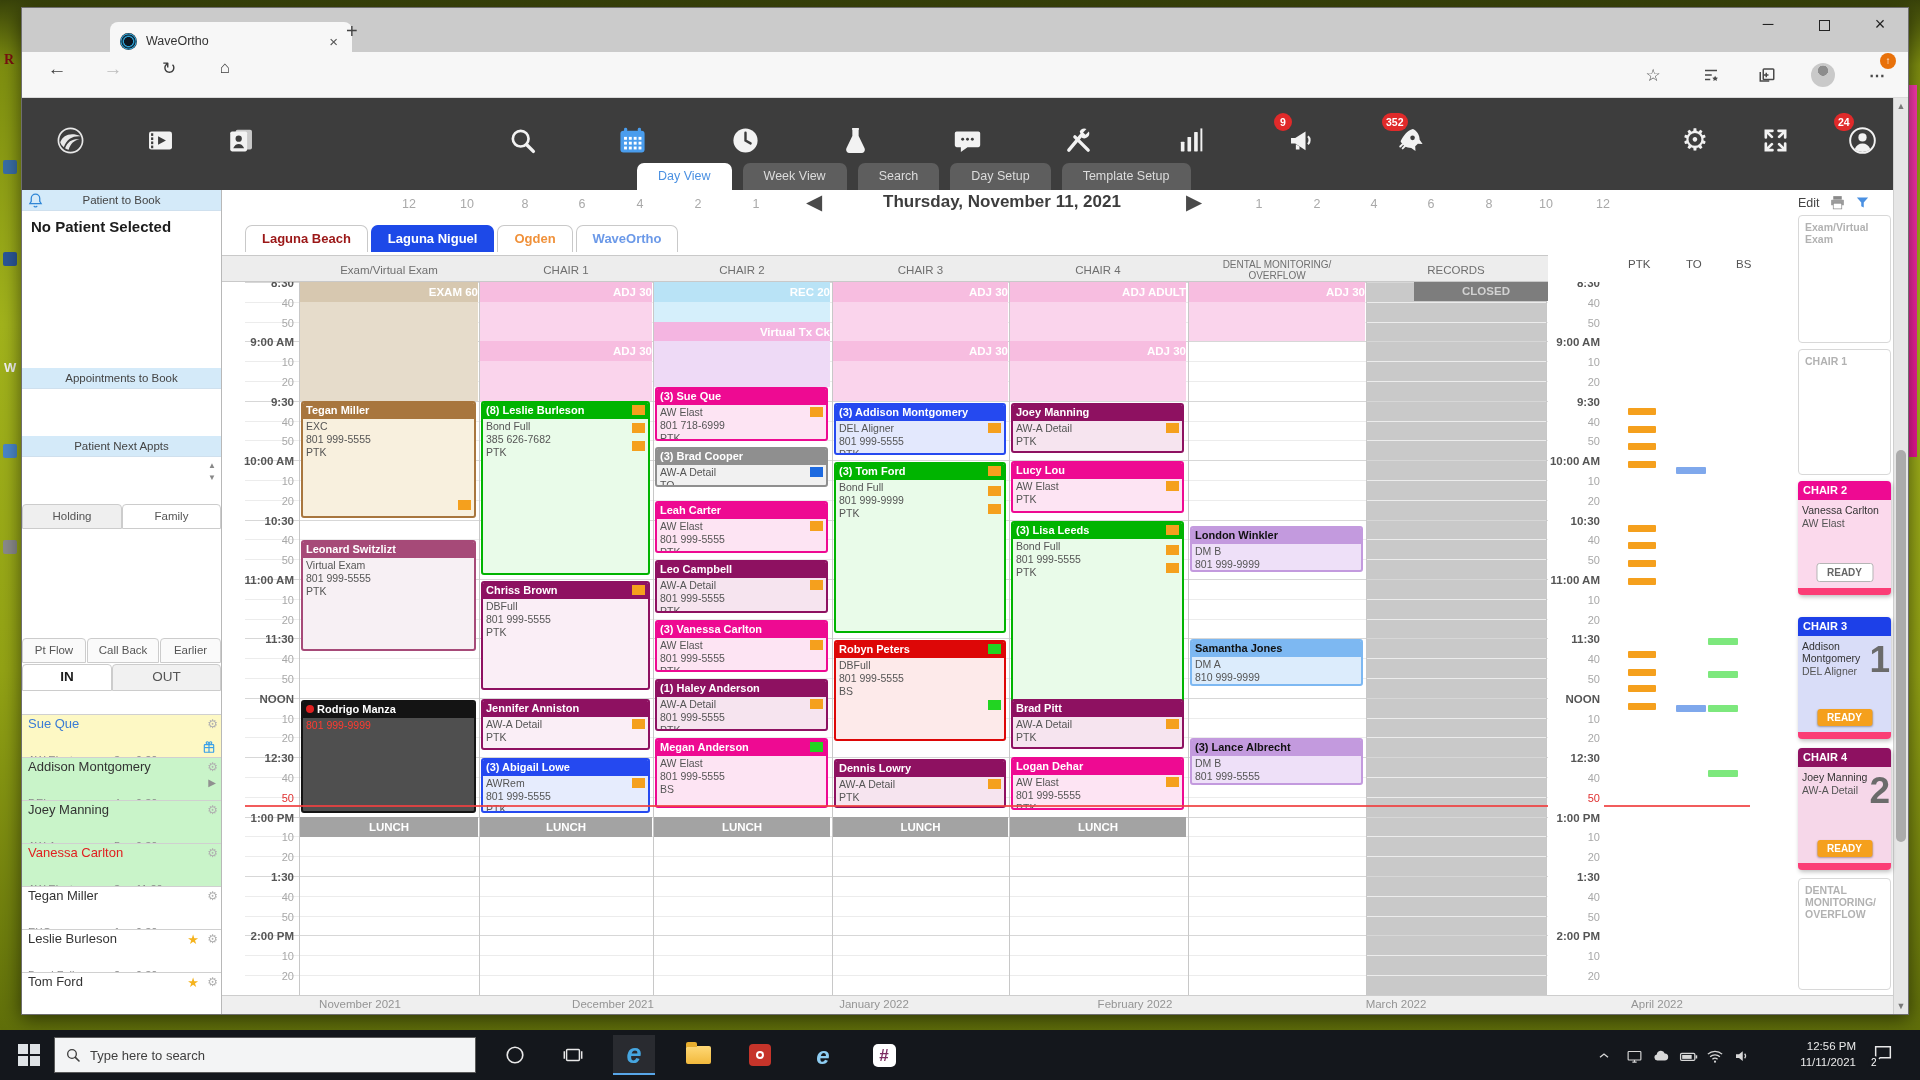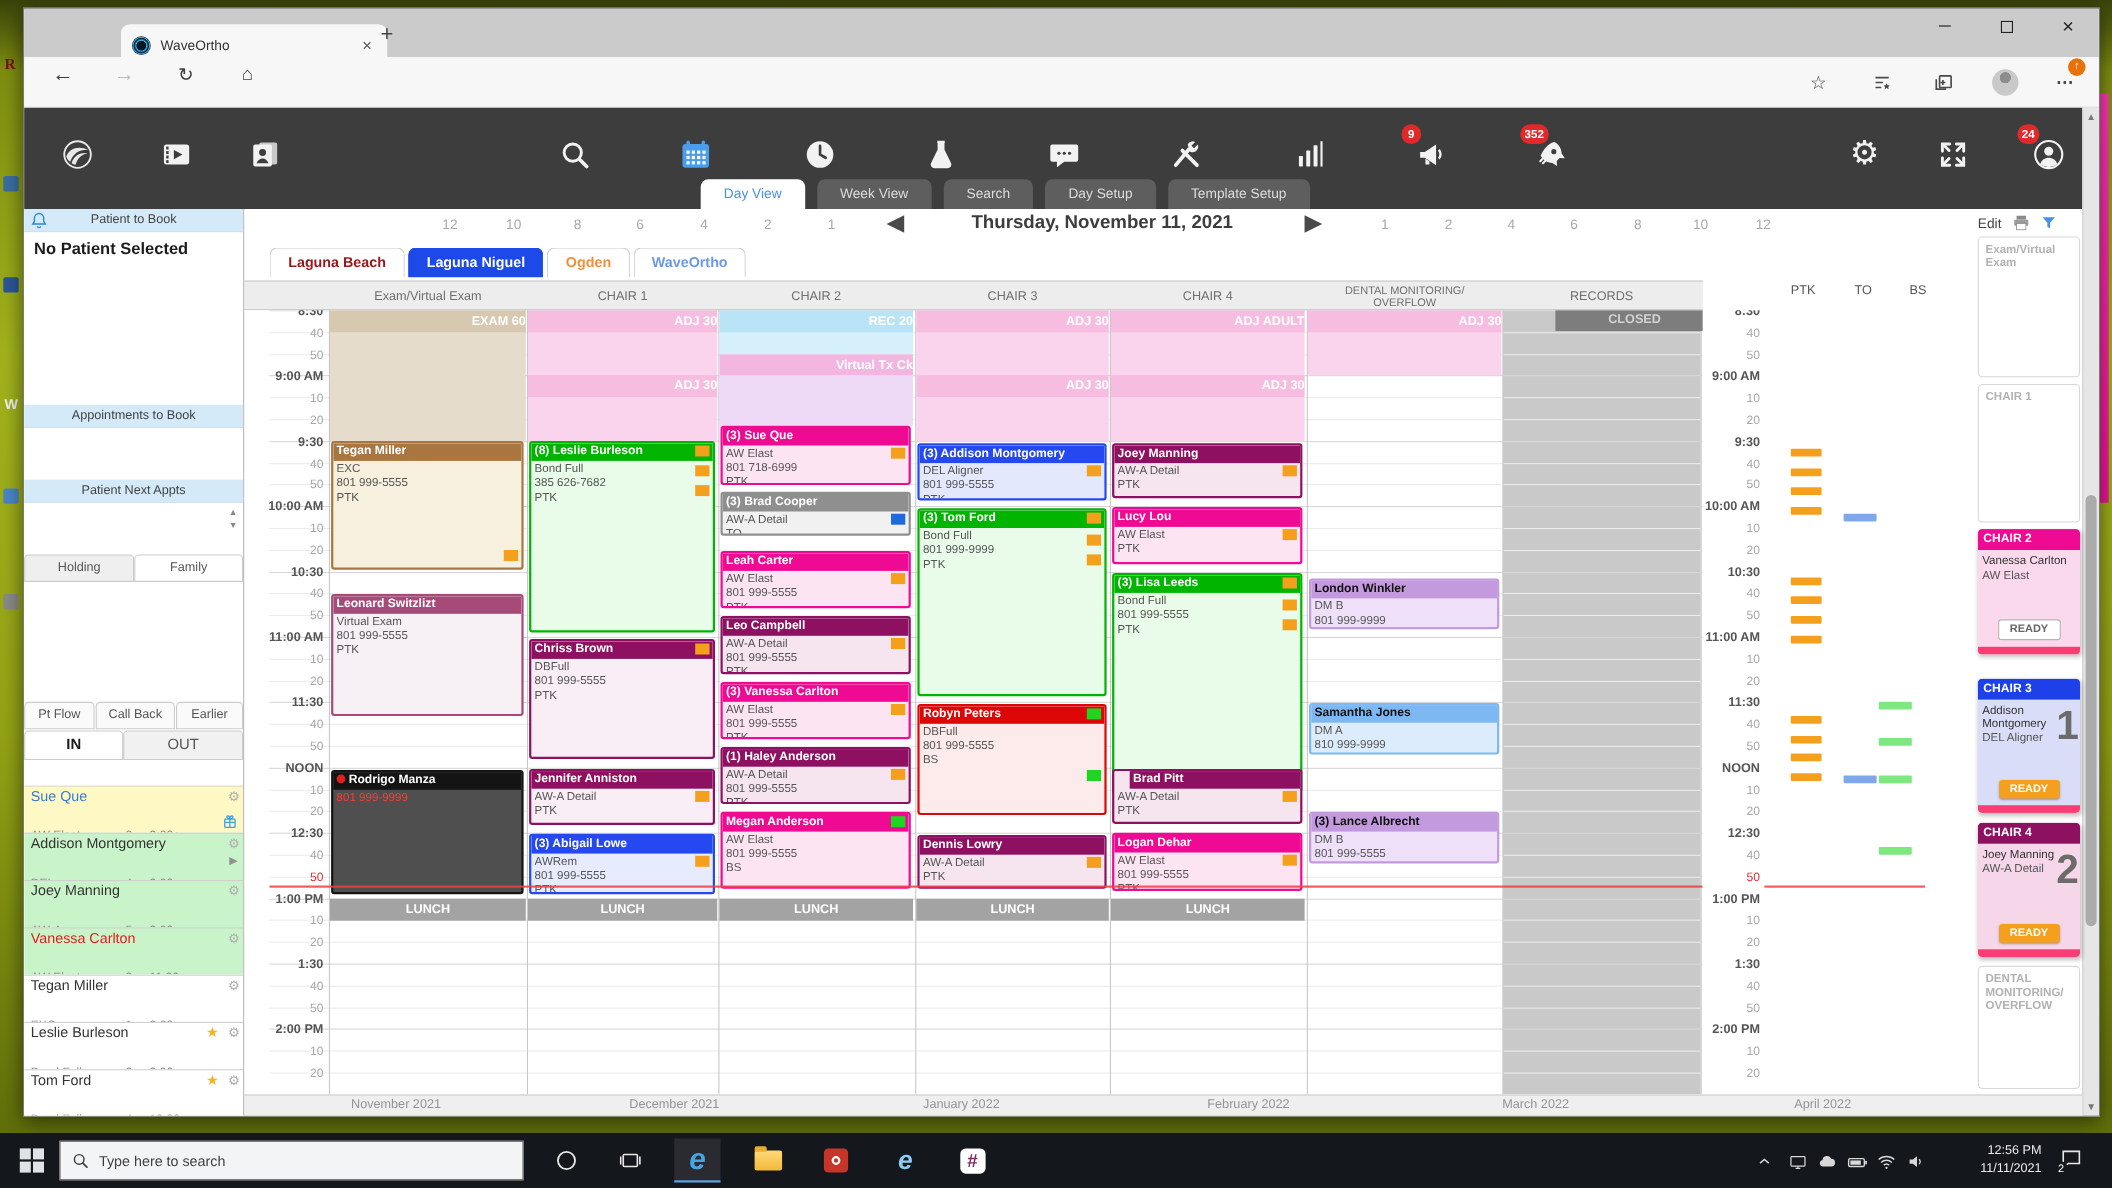--- a/index.html
+++ b/index.html
@@ -672,21 +672,21 @@
         <div class="appt-b">
           <div>Bond Full</div>
           <div>801 999-5555</div>
           <div>PTK</div>
         </div>
         <div class="sqr" style="background: rgb(245, 160, 29); top: 2px;"></div>
         <div class="sqr" style="background: rgb(245, 160, 29); top: 22px;"></div>
         <div class="sqr" style="background: rgb(245, 160, 29); top: 40px;"></div>
       </div>
       <div class="appt" style="left: 789px; width: 173px; top: 416.79px; height: 50.47px; border-color: rgb(142, 17, 97); background: rgb(246, 228, 239);">
-        <div class="appt-h" style="background: rgb(142, 17, 97); margin-left: 14px;">Brad Pitt</div>
+        <div class="appt-h" style="background: rgb(142, 17, 97);">Brad Pitt</div>
         <div class="appt-b">
           <div>AW-A Detail</div>
           <div>PTK</div>
         </div>
         <div class="sqr" style="background: rgb(245, 160, 29); top: 18px;"></div>
       </div>
       <div class="appt" style="left: 789px; width: 173px; top: 475.2px; height: 52.45px; border-color: rgb(238, 10, 146); background: rgb(253, 228, 243);">
         <div class="appt-h" style="background: rgb(238, 10, 146);">Logan Dehar</div>
         <div class="appt-b">
           <div>AW Elast</div>

